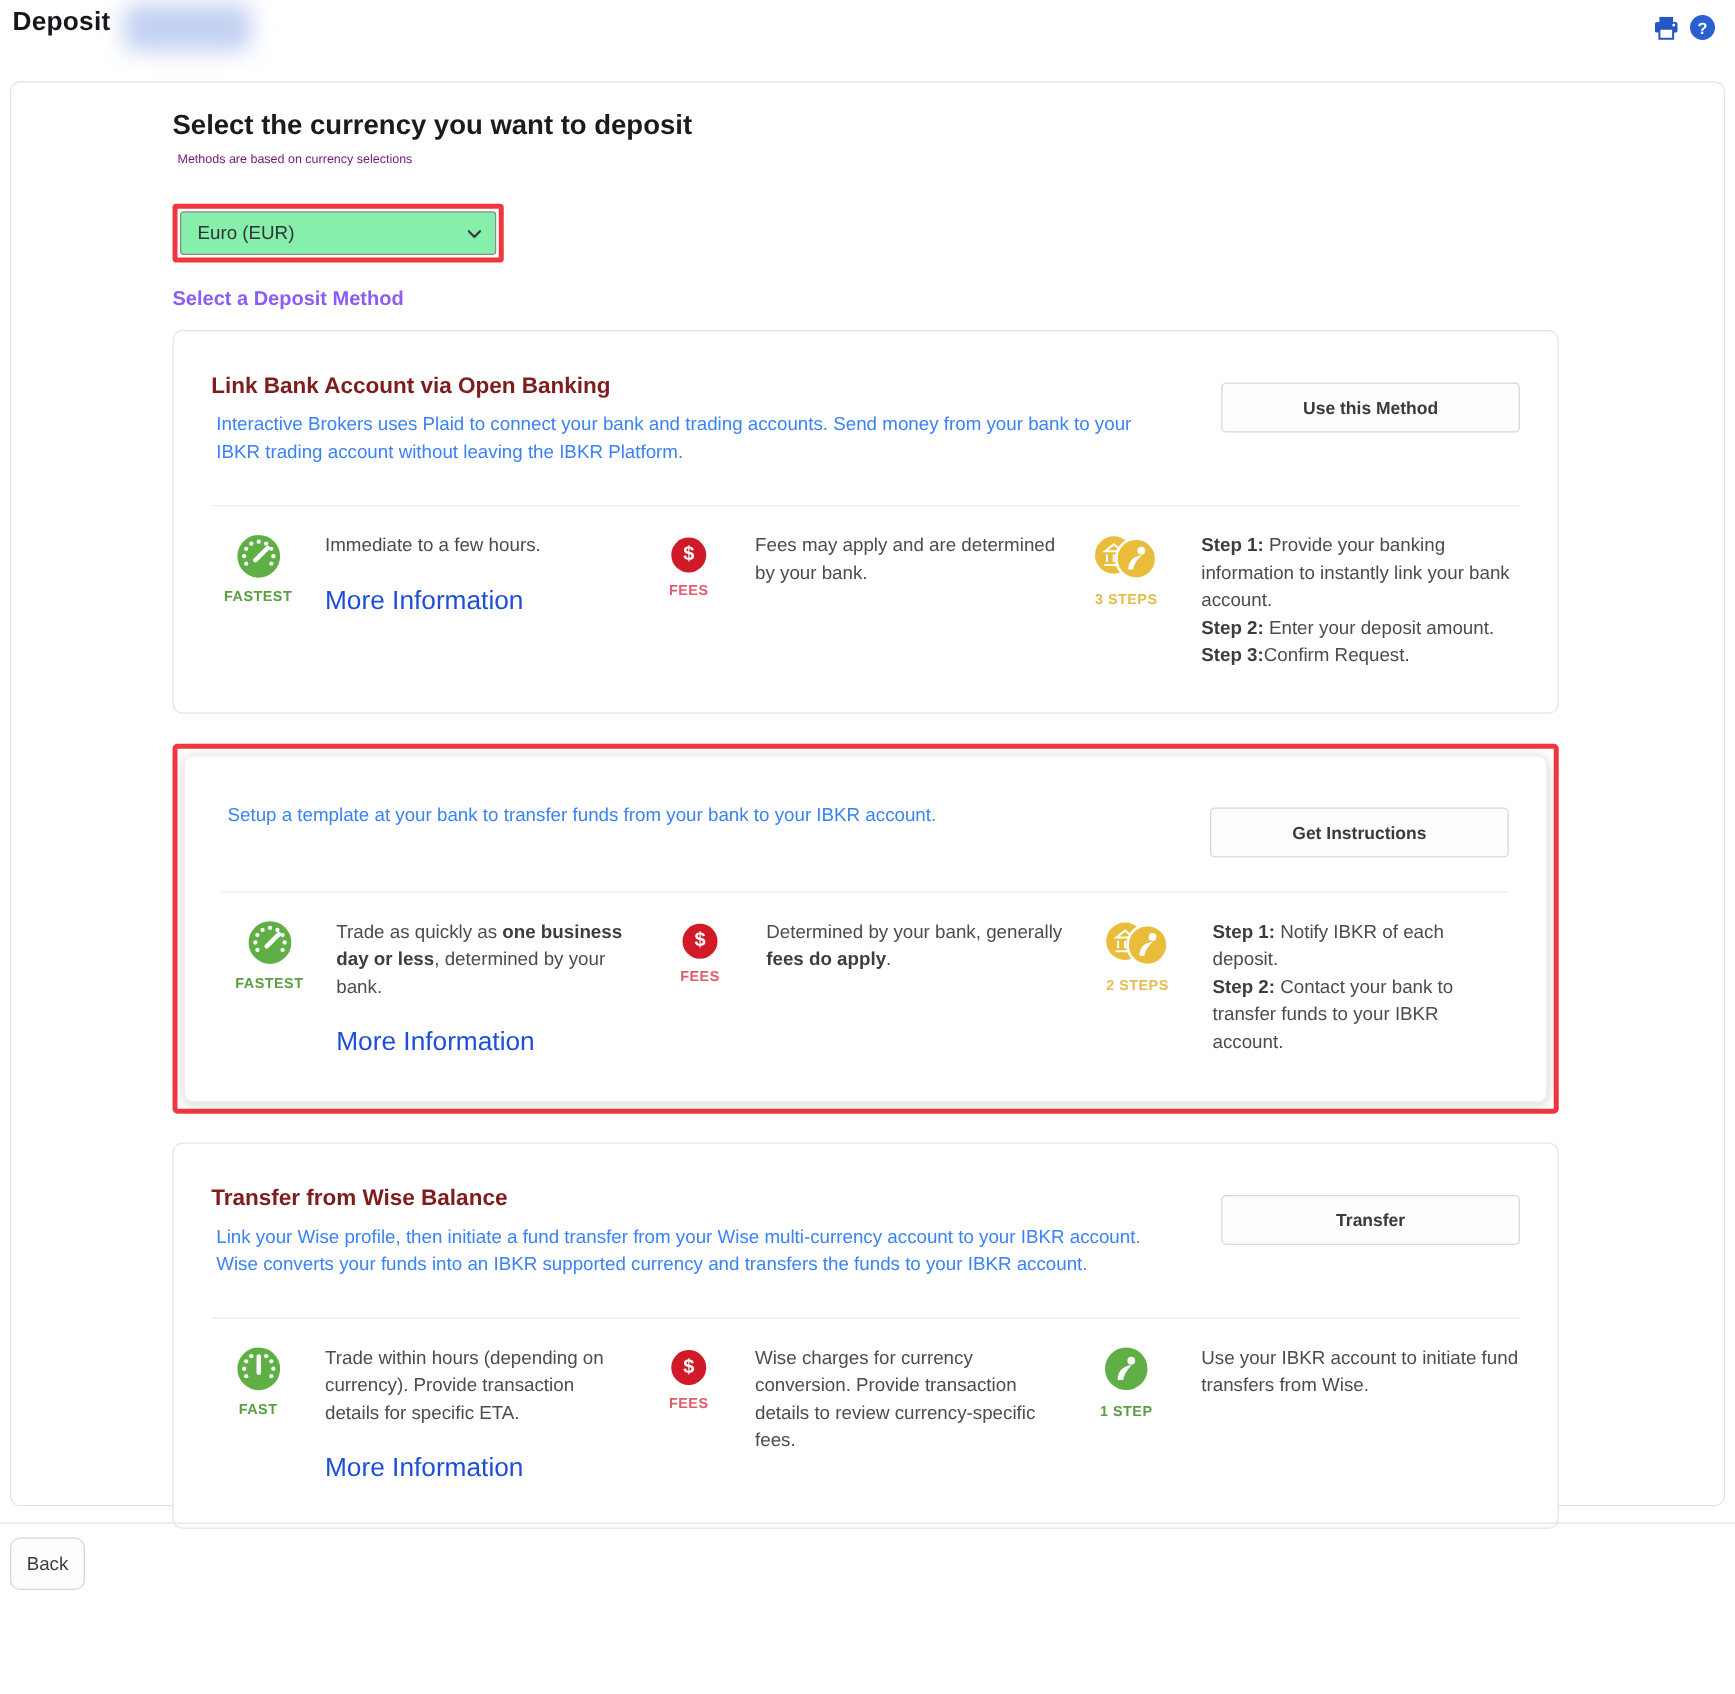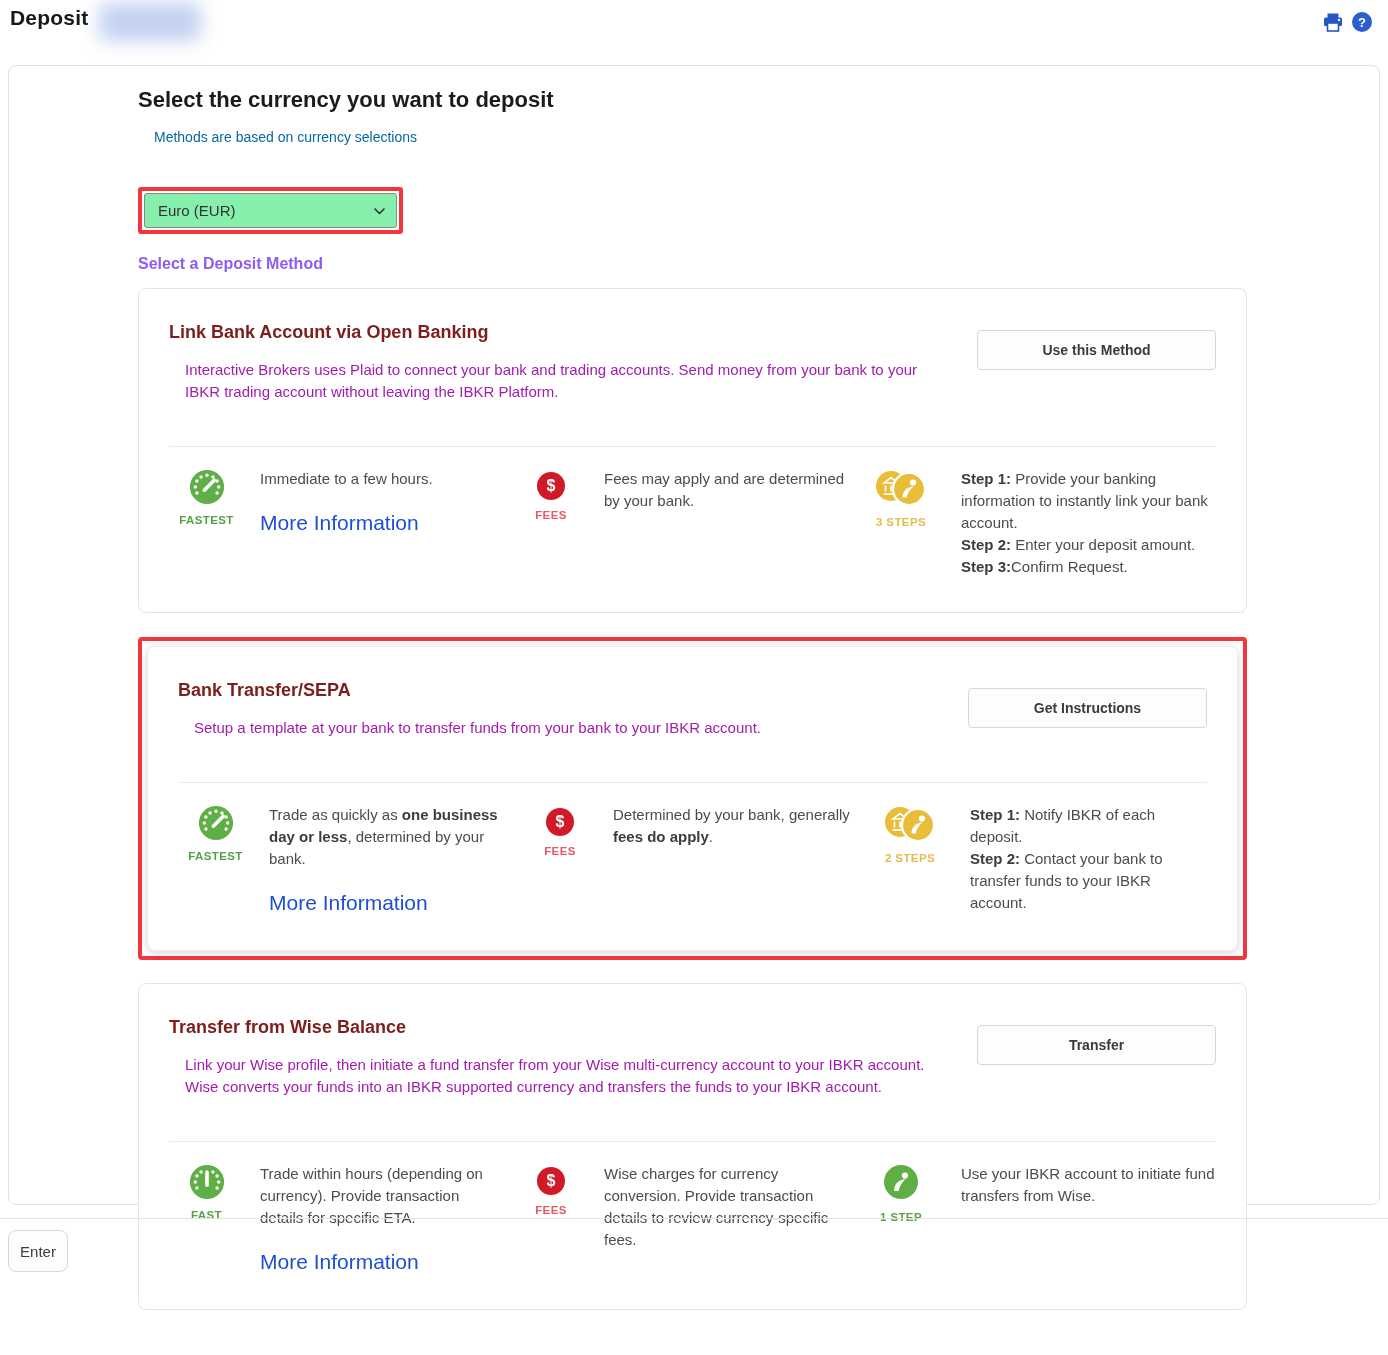--- a/index.html
+++ b/index.html
@@ -29,21 +29,21 @@
   }
 
   
   .main-card {
     position:absolute; left:8px; top:65px; width:1372px; height:1140px;
     background:#fff; border:1px solid #e2e2e2; border-radius:8px;
   }
   .inner { margin-left:129px; width:1109px; padding-top:21px; }
 
   .h-currency { margin:0 0 9px 0; font-size:22px; font-weight:700; color:#1b1b1b; }
-  .sub-currency { margin:16px; font-size:14px; color:#0369a1; }
+  .sub-currency { margin:4px; font-size:10px; color:#701a75; }
 
   .red-box { border:4px solid #ef383e; }
   .select-wrap { display:inline-block; border-radius:3px; padding:2px; margin-top:26px; }
   .currency-select {
     position:relative; width:253px; height:35px; background:#86efac;
     border:1px solid #8a8a8a; border-radius:3px; cursor:pointer;
     font-size:15px; color:#333; line-height:33px; padding-left:13px;
   }
   .currency-select .chev { position:absolute; right:11px; top:14px; }
 
@@ -51,21 +51,21 @@
 
   
   .method-card {
     background:#fff; border:1px solid #e4e4e4; border-radius:8px;
     padding:33px 30px 34px 30px;
   }
   .method-card.plain { margin-top:0; }
   .mc-head { display:flex; align-items:flex-start; }
   .mc-head-left { flex:1 1 auto; padding-right:30px; }
   .mc-title { margin:0 0 10px 0; font-size:18px; font-weight:700; color:#7f1d1d; }
-  .mc-desc { margin:16px; font-size:15px; line-height:22px; color:#a21caf; max-width:785px; }
+  .mc-desc { margin:4px; font-size:15px; line-height:22px; color:#3b82f6; max-width:785px; }
   .mc-btn {
     flex:0 0 auto; width:239px; height:40px; margin-top:8px;
     background:#fdfdfd; border:1px solid #d7d7d7; border-radius:4px;
     font-family:inherit; font-size:14px; font-weight:700; color:#3a3a3a; cursor:pointer;
   }
   .mc-divider { border:0; border-top:1px solid #ececec; margin:27px 0 19px 0; }
 
   .features { display:grid; grid-template-columns:75px 274px 66px 270px 94px 1fr; }
   .icon-block { display:flex; flex-direction:column; align-items:center; padding-top:3px; }
   .icon-label { margin-top:9px; font-size:11.5px; font-weight:600; letter-spacing:.4px; }
@@ -196,21 +196,20 @@
           <div class="step-line"><b>Step 3:</b><span>Confirm Request.</span></div>
         </div>
       </div>
     </section>
 
     
     <div class="red-box highlight-wrap">
       <section class="method-card elevated">
         <div class="mc-head">
           <div class="mc-head-left">
-            <h4 class="mc-title">Bank Transfer/SEPA</h4>
             <p class="mc-desc">Setup a template at your bank to transfer funds from your bank to your IBKR account.</p>
           </div>
           <button class="mc-btn">Get Instructions</button>
         </div>
         <hr class="mc-divider">
         <div class="features">
           <div class="icon-block">
             <svg width="36" height="36" viewBox="0 0 40 40">
               <circle cx="20" cy="20" r="19" fill="#5fae46"></circle>
               <g fill="#ffffff">
@@ -313,13 +312,13 @@
         <div class="ft-text ft-steps">
           <div class="step-line"><b></b><span>Use your IBKR account to initiate fund transfers from Wise.</span></div>
         </div>
       </div>
     </section>
 
   </div>
 </div>
 
 <div class="footer-divider"></div>
-<button class="back-btn">Enter</button>
+<button class="back-btn">Back</button>
 
 </body></html>

